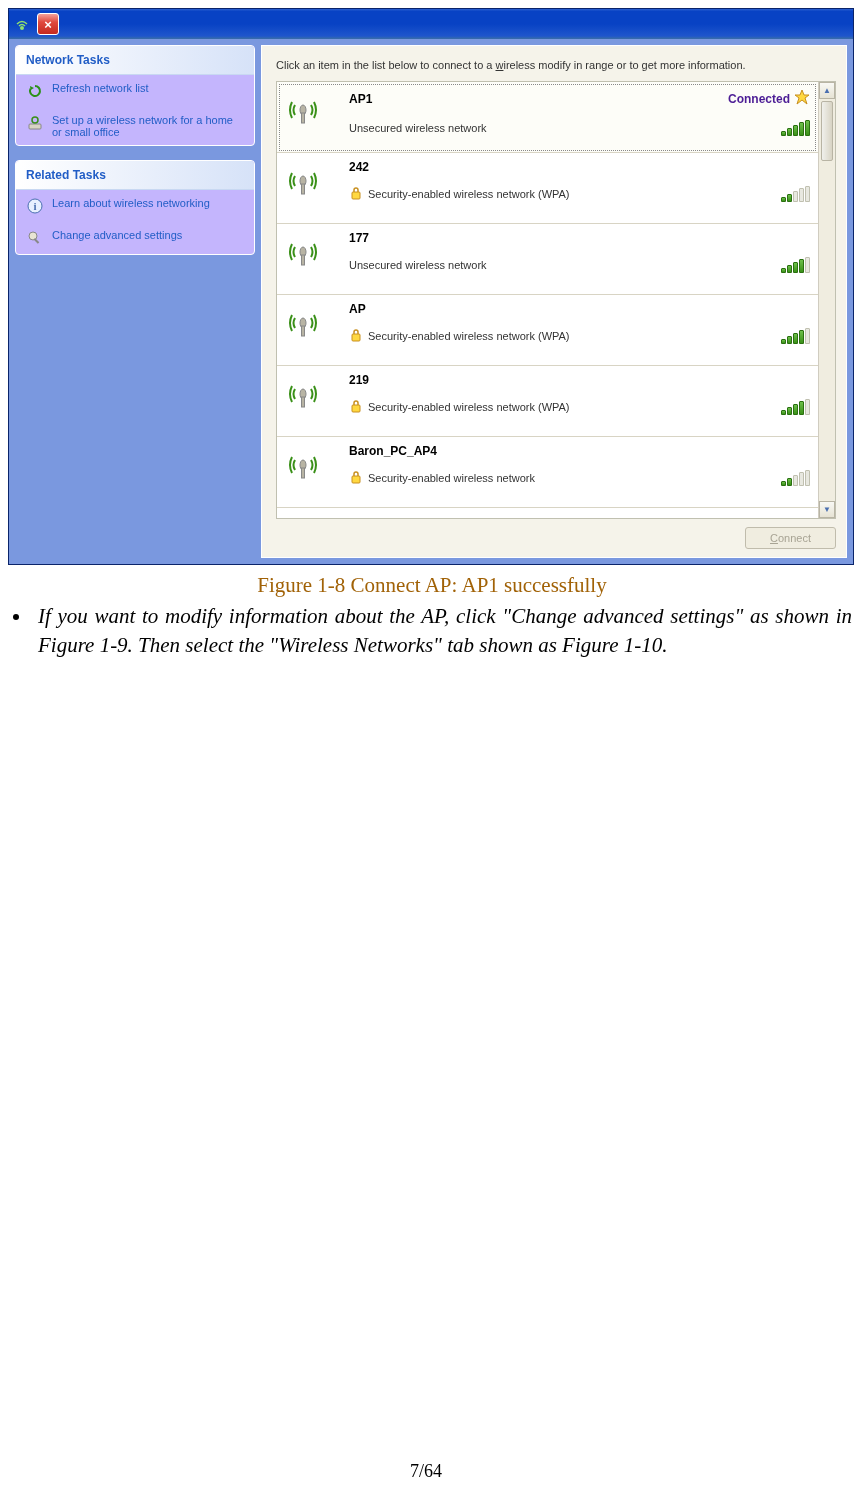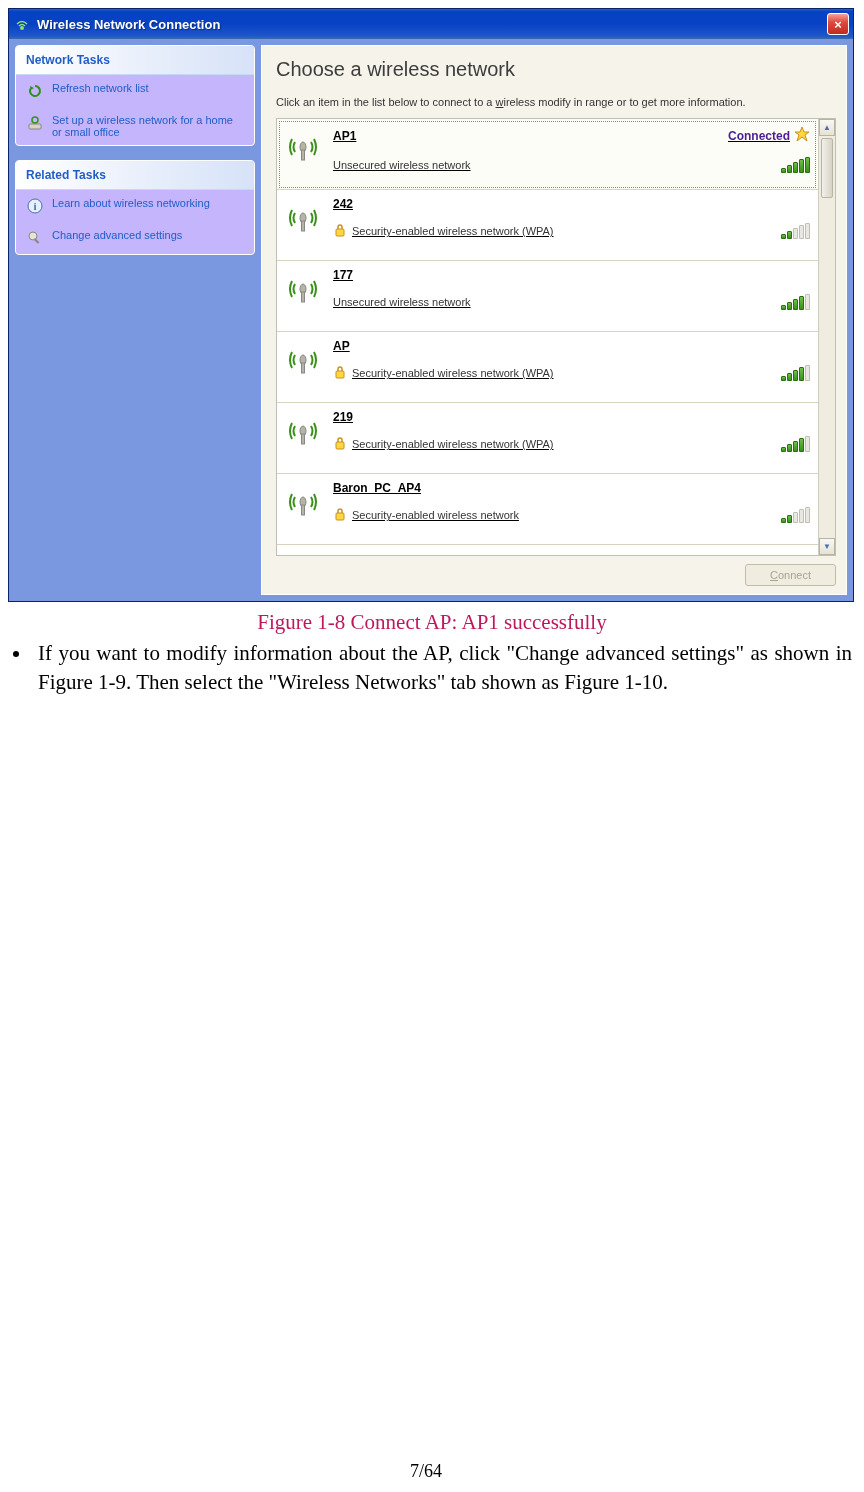--- a/index.html
+++ b/index.html
@@ -145,23 +145,22 @@
     height: 60px;
     background: linear-gradient(to right, #f0f0ec, #d8d4c4);
     border: 1px solid #b8b4a4;
     border-radius: 2px;
   }
   .scroll-track { flex: 1; }
   .network-item {
     border-bottom: 1px solid #d8d4c4;
     padding: 7px 8px 7px 8px;
     display: flex;
-    gap: 12px;
+    gap: 28px;
     min-height: 71px;
-    text-decoration: underline;
   }
   .network-item.selected {
     outline: 1px dotted #888;
     outline-offset: -3px;
     background: #fdfdf8;
   }
   .net-icon {
     width: 36px;
     display: flex;
     align-items: flex-start;
@@ -233,35 +232,36 @@
     background: #f0ede0;
     border: 1px solid #c0bcac;
     color: #a8a494;
     border-radius: 3px;
   }
 
   .caption {
     text-align: center;
     font-family: "Times New Roman", serif;
     font-size: 21px;
-    color: #be185d;
+    color: #a16207;
     margin-top: 6px;
   }
   .doc-list {
     margin: 4px 12px 0 32px;
     padding: 0;
     list-style: disc;
     font-family: "Times New Roman", serif;
     font-size: 21px;
     color: #000;
   }
   .doc-list li {
     text-align: justify;
     line-height: 1.35;
     padding-left: 6px;
+    font-style: italic;
   }
   .page-num {
     position: absolute;
     bottom: 18px;
     left: 0; right: 12px;
     text-align: center;
     font-family: "Times New Roman", serif;
     font-size: 18px;
   }
 </style>
@@ -273,21 +273,20 @@
   <div class="winxp-window">
 
     <div class="titlebar">
       <span class="titlebar-icon">
         <svg width="16" height="16" viewBox="0 0 16 16">
             <circle cx="8" cy="12" r="2" fill="#8fe070"></circle>
             <path d="M3 8 Q8 3 13 8" stroke="#8fe070" stroke-width="1.5" fill="none"></path>
             <path d="M5 10 Q8 7 11 10" stroke="#8fe070" stroke-width="1.5" fill="none"></path>
           </svg>
       </span>
-      <span class="titlebar-text">Wireless Network Connection</span>
       <div class="close-btn">
         <span>×</span>
       </div>
     </div>
 
     <div class="window-body">
 
       <div class="sidebar">
 
         <div class="task-panel">
@@ -331,21 +330,20 @@
                 </svg>
             </span>
             <span>Change advanced settings</span>
           </div>
         </div>
 
         <div style="flex:1"></div>
       </div>
 
       <div class="main-area">
-        <div class="main-heading">Choose a wireless network</div>
         <div class="main-instruction">
           <span>Click an item in the list below to connect to a </span><u>w</u><span>ireless modify in range or to get more information.</span>
         </div>
 
         <div class="network-list">
           <div class="list-inner" id="net-list">
               <div class="network-item selected">
                 <div class="net-icon">
                   <svg width="34" height="34" viewBox="0 0 34 34">
                     <ellipse cx="17" cy="19" rx="3" ry="5" fill="#b8b4a4" stroke="#888"></ellipse>

